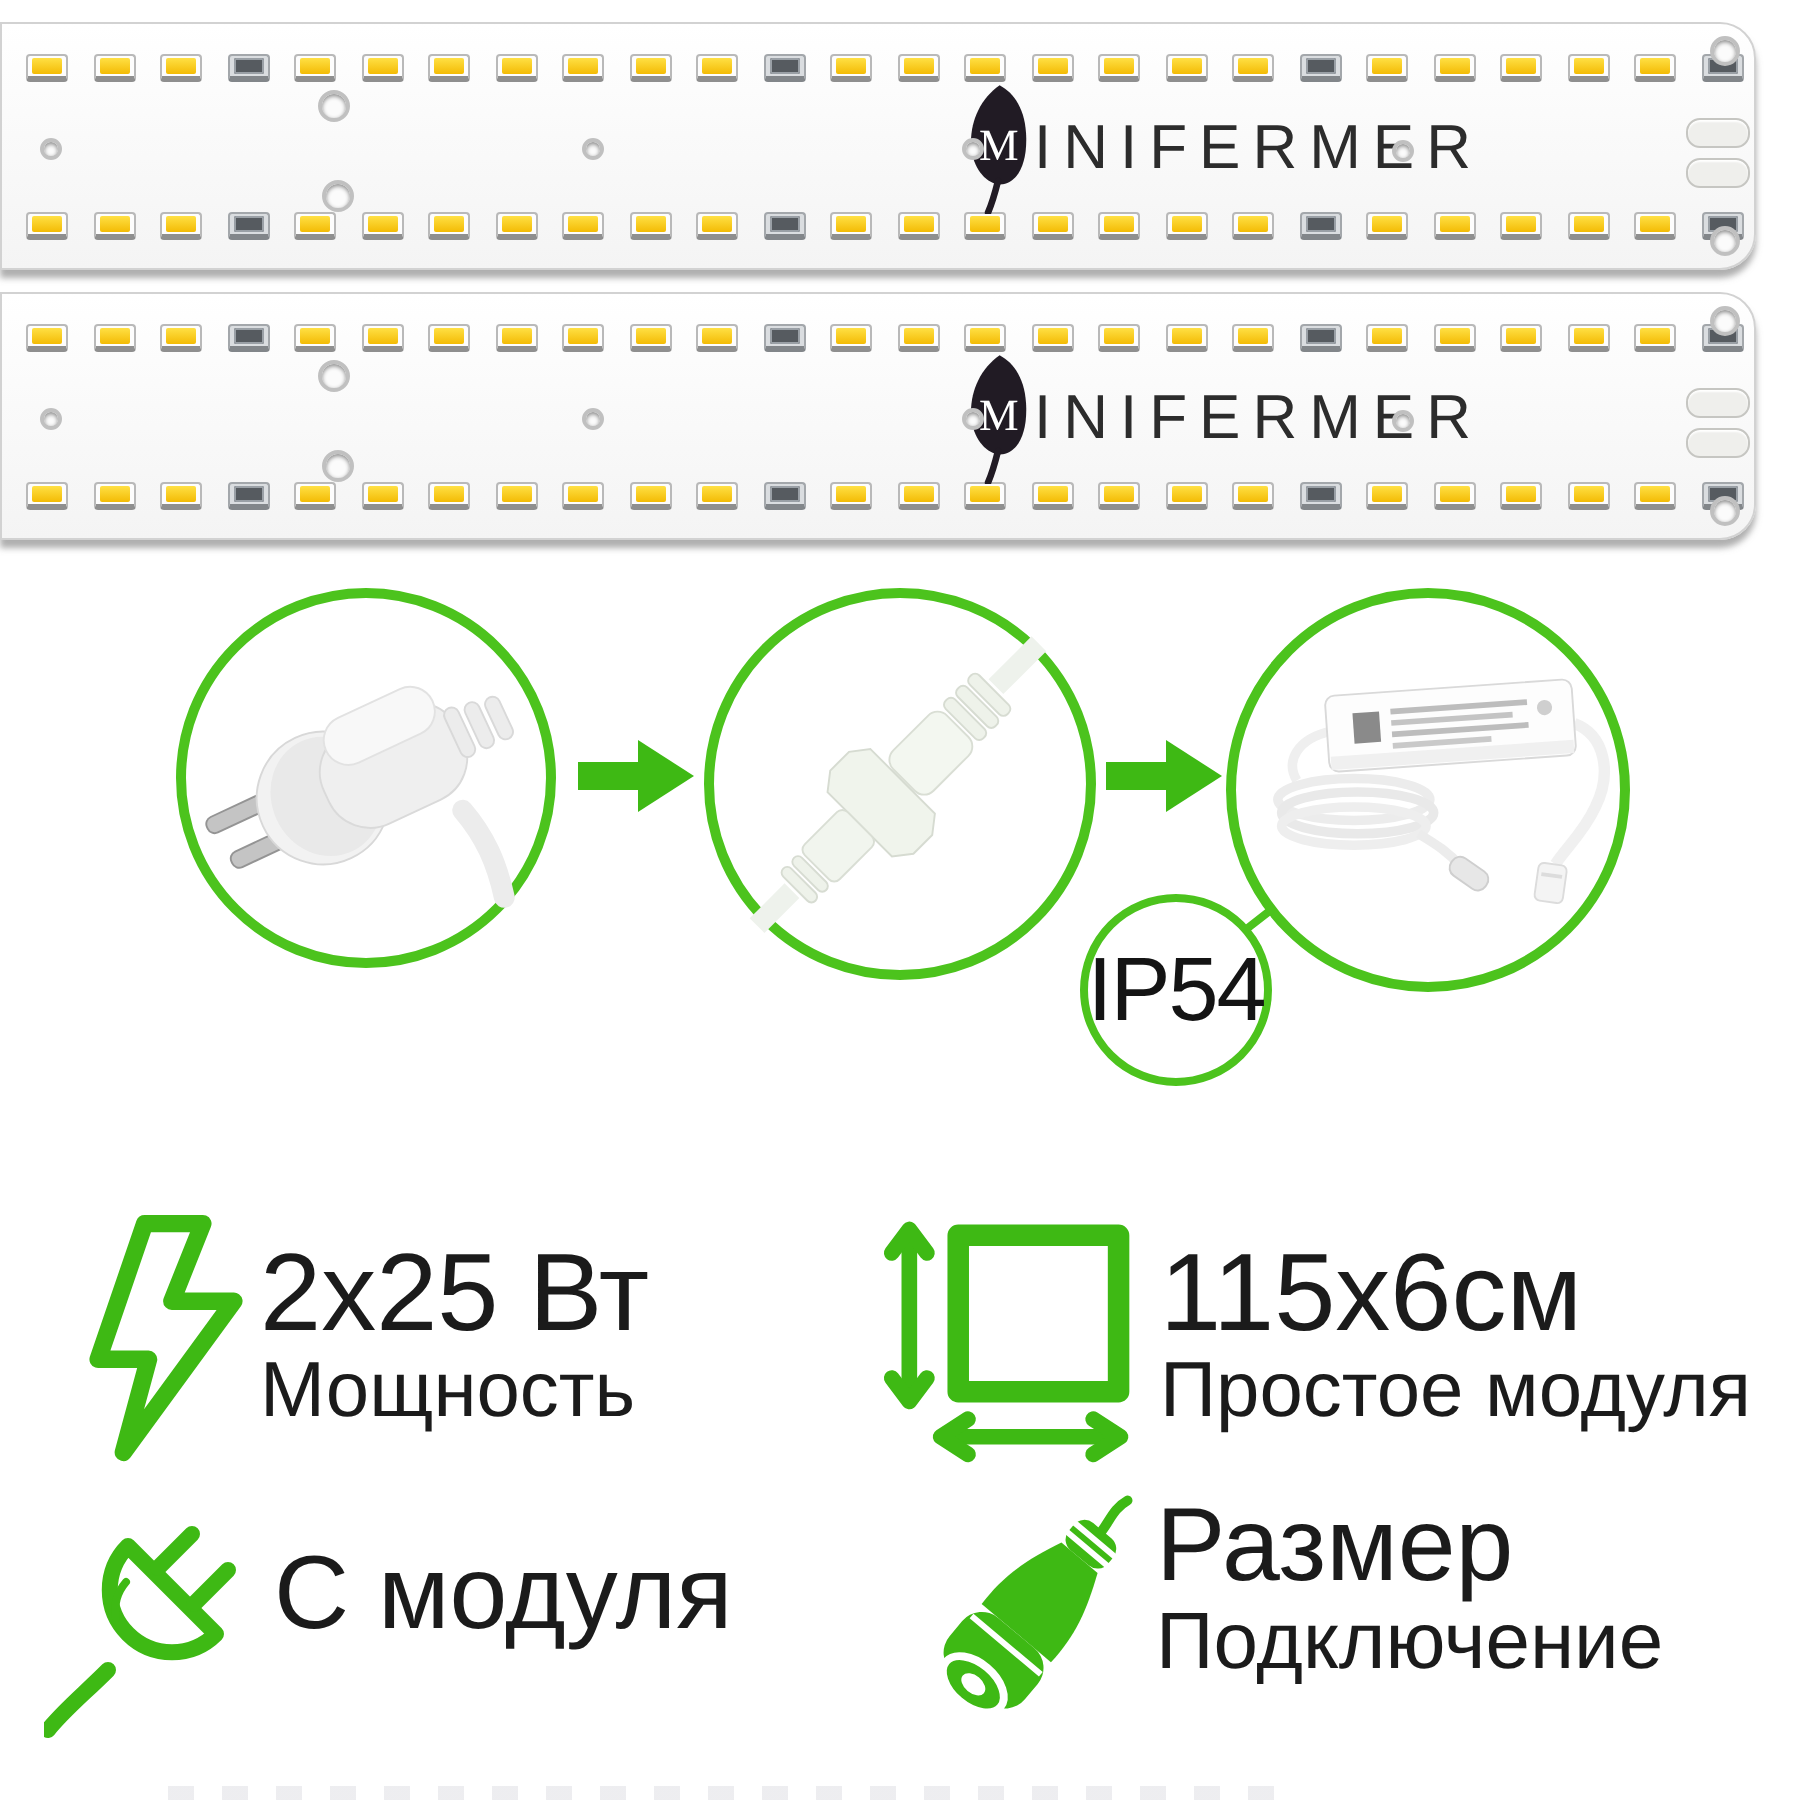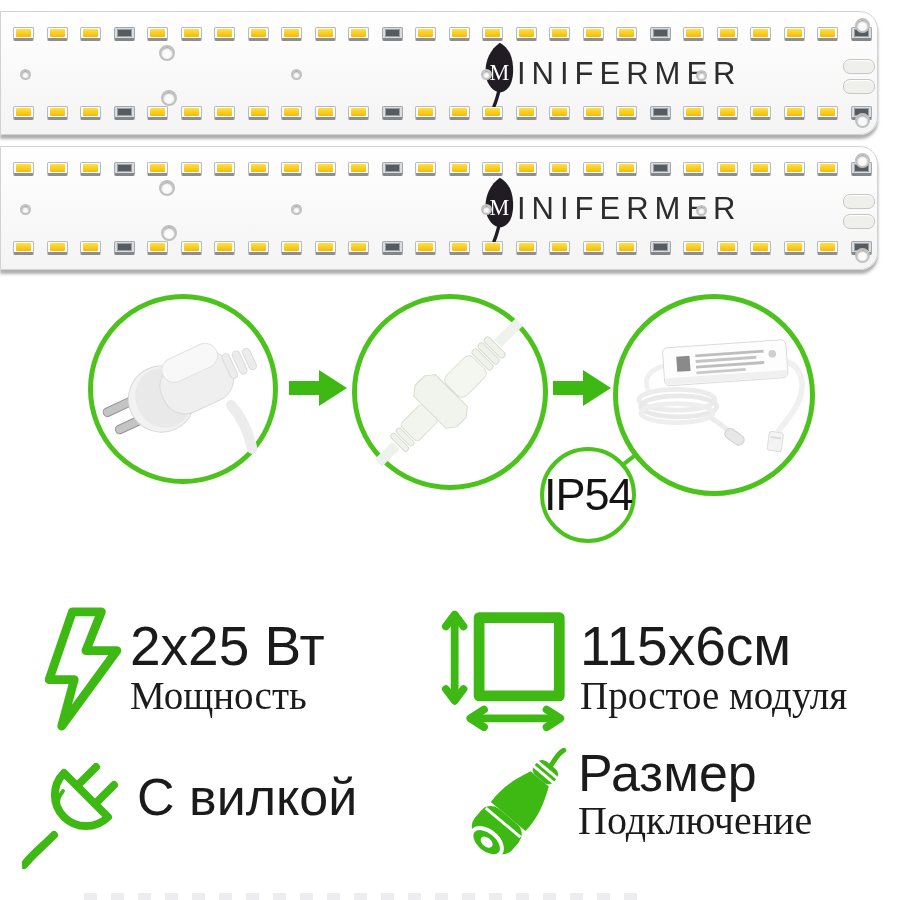--- a/index.html
+++ b/index.html
@@ -44,32 +44,32 @@
   #circle-connector{left:352px;top:294px;width:196px;height:196px;}
   #circle-driver{left:613px;top:294px;width:202px;height:202px;}
   .photo-circle svg{position:absolute;left:0;top:0;width:100%;height:100%;}
   .flow-arrow{position:absolute;width:60px;height:40px;}
   #arrow-1{left:289px;top:368px;} #arrow-2{left:553px;top:368px;}
   .g-fill{fill:var(--green);}
   .weld{position:absolute;left:627px;top:450px;width:4px;height:20px;background:var(--circle-green);
         transform:rotate(52deg);border-radius:2px;z-index:2;}
   #ip-badge{position:absolute;left:540px;top:447px;width:96px;height:96px;box-sizing:border-box;
             border:4px solid var(--circle-green);border-radius:50%;background:#fff;z-index:3;
-            display:flex;align-items:center;justify-content:flex-start;}
+            display:flex;align-items:center;justify-content:center;}
   #ip-badge span{font-size:45px;color:#141414;letter-spacing:-1px;}
 
   
   .spec{position:absolute;}
   #spec-power{left:30px;top:600px;}
   #spec-size{left:440px;top:600px;}
   #spec-plug{left:22px;top:735px;}
   #spec-conn{left:450px;top:735px;}
   .spec .ic{position:absolute;}
   .value{position:absolute;font-size:55px;line-height:1;white-space:nowrap;color:var(--text);}
-  .label{position:absolute;font-size:39px;line-height:1;white-space:nowrap;color:var(--text);font-family:Liberation Serif, serif;}
+  .label{position:absolute;font-size:39px;line-height:1;white-space:nowrap;color:var(--text);}
   #spec-power .ic{left:8px;top:6px;}   #spec-power .value{left:100px;top:19px;} #spec-power .label{left:100px;top:76px;}
   #spec-size .ic{left:0;top:2px;}      #spec-size .value{left:140px;top:19px;}  #spec-size .label{left:140px;top:76px;}
   #spec-plug .ic{left:0;top:0;}        #spec-plug .value{left:115px;top:36px;font-size:52px;}
   #spec-conn .ic{left:8px;top:2px;}    #spec-conn .value{left:128px;top:12px;font-size:52px;}
   #spec-conn .label{left:128px;top:66px;font-size:40px;}
   .icon-stroke{stroke:var(--green);fill:none;stroke-linejoin:round;stroke-linecap:round;}
 
   
   .cropped{position:absolute;left:84px;top:893px;width:560px;height:7px;opacity:.55;
            background:repeating-linear-gradient(90deg,#dfdfe4 0 13px,transparent 13px 27px);}
@@ -541,21 +541,21 @@
   </div>
 
   <div class="spec" id="spec-plug">
     <svg class="ic" width="112" height="135" viewBox="0 0 112 135">
       <path class="icon-stroke" stroke-width="8" d="M42,38 L86,82 A31,31 0 1 1 42,38 Z"></path>
       <line class="icon-stroke" stroke-width="8" x1="57" y1="49" x2="74" y2="32"></line>
       <line class="icon-stroke" stroke-width="8" x1="75" y1="67" x2="92" y2="50"></line>
       <path class="icon-stroke" stroke-width="4" d="M36,74 A22,22 0 0 1 41,56"></path>
       <path class="icon-stroke" stroke-width="8" d="M32,100 C20,112 10,120 2,130"></path>
     </svg>
-    <div class="value">С вилкой</div>
+    <div class="value">С модуля</div>
   </div>
 
   <div class="spec" id="spec-conn">
     <svg class="ic" width="118" height="138" viewBox="0 0 120 140">
       <g transform="rotate(40 60 70)">
         <path d="M60,-4 C57,4 60,10 60,18" stroke="var(--green)" stroke-width="5" fill="none" stroke-linecap="round"></path>
         <rect class="g-fill" x="47" y="16" width="26" height="18" rx="7"></rect>
         <line x1="45" y1="22" x2="75" y2="22" stroke="#fff" stroke-width="3"></line>
         <line x1="45" y1="28" x2="75" y2="28" stroke="#fff" stroke-width="3"></line>
         <path class="g-fill" d="M48,34 C40,52 36,66 37,84 L83,84 C84,66 80,52 72,34 Z"></path>

